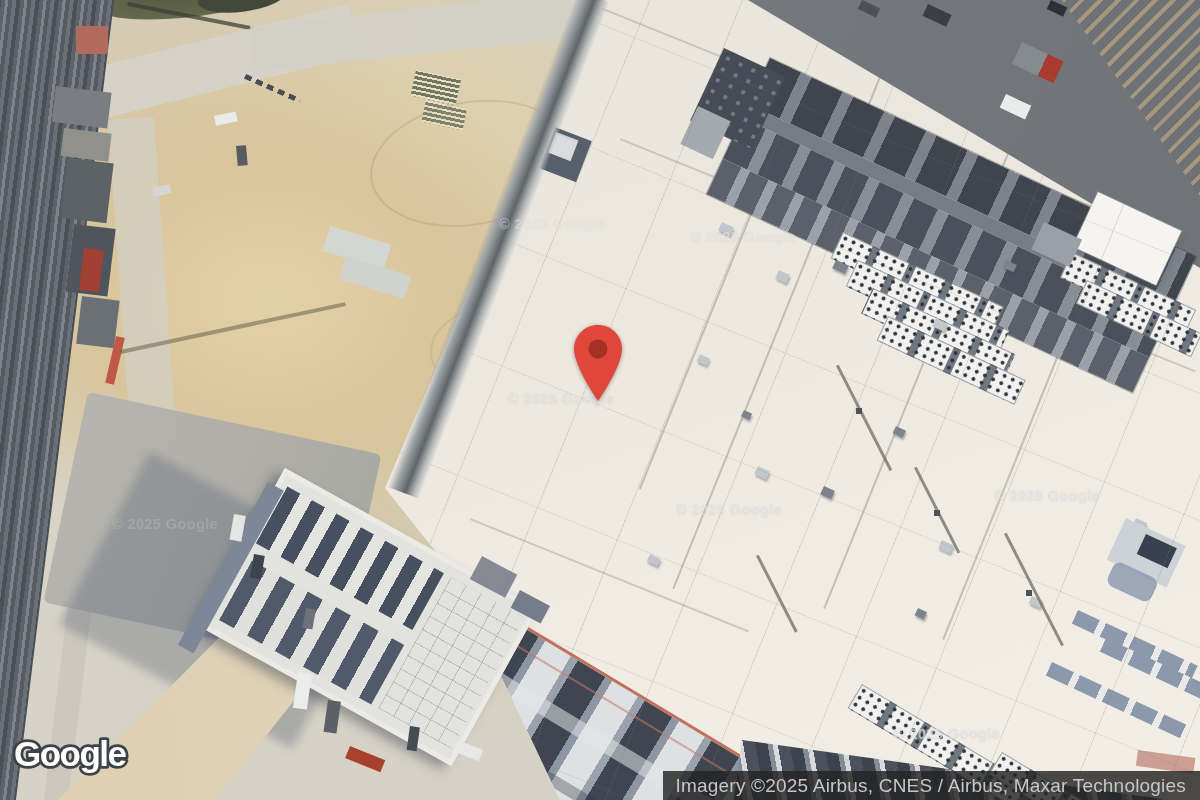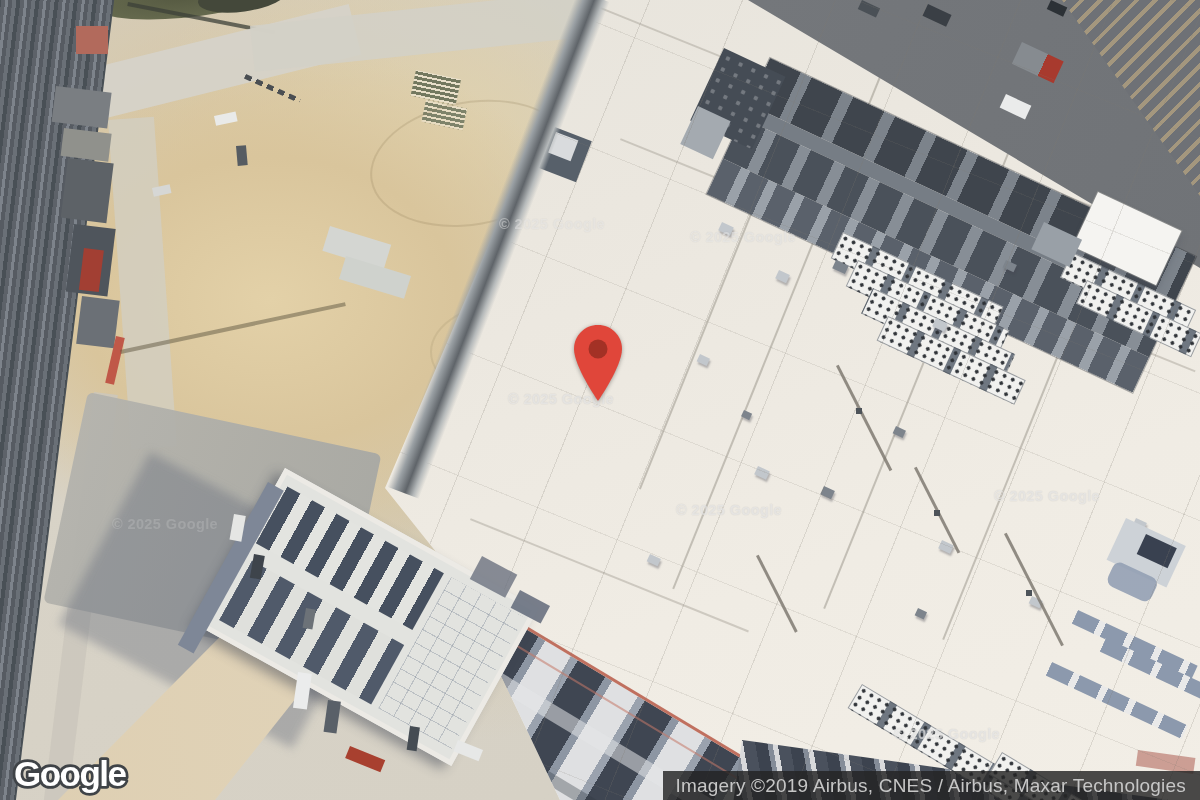--- a/index.html
+++ b/index.html
@@ -41,21 +41,21 @@
   .constr{left:285px;top:468px;width:280px;height:170px;transform:rotate(29deg);background:#e2e3df;
     border:5px solid #eceae5;box-shadow:-6px 8px 12px rgba(60,66,82,.45);}
   .constr i{position:absolute;display:block;}
   .edgewall{left:578px;top:-10px;width:34px;height:532px;transform:rotate(21deg);
     background:linear-gradient(90deg,rgba(150,146,135,0) 0%,#9aa0a4 25%,#5f6469 55%,#b5b9ba 80%,rgba(200,200,198,0) 100%);}
 
   
   .wm{position:absolute;transform:translate(-50%,-50%);font-weight:bold;font-size:14.5px;
     color:rgba(255,255,255,.55);white-space:nowrap;letter-spacing:.4px;text-shadow:0 0 1px rgba(110,110,110,.35);}
   .pin{position:absolute;left:573px;top:324px;width:50px;height:78px;filter:drop-shadow(0 1px 2px rgba(0,0,0,.35));}
-  .logo{position:absolute;left:10px;bottom:0;}
+  .logo{position:absolute;left:10px;bottom:20px;}
   .logo text{font-family:"Liberation Sans",sans-serif;font-weight:bold;font-size:35px;fill:#ffffff;
     stroke:#3f4347;stroke-width:5.5px;paint-order:stroke;stroke-linejoin:round;letter-spacing:-1.5px;}
   .attrib{position:absolute;right:0;bottom:0;height:29px;display:flex;align-items:center;
     background:rgba(35,35,35,.82);padding:0 14px 0 13px;font-size:19px;color:#c6c6c6;letter-spacing:.2px;white-space:nowrap;}
 </style>
 </head>
 <body>
 
 <div class="map">
 
@@ -213,16 +213,16 @@
     </svg>
   </div>
 
   <div class="logo">
     <svg width="150" height="46" viewBox="0 0 150 46">
       <text x="4" y="36">Google</text>
     </svg>
   </div>
 
   <div class="attrib">
-    <span>Imagery ©2019 Airbus, CNES / Airbus, Maxar Technologies</span>
+    <span>Imagery ©2025 Airbus, CNES / Airbus, Maxar Technologies</span>
   </div>
 
 </div>
 
 </body></html>

